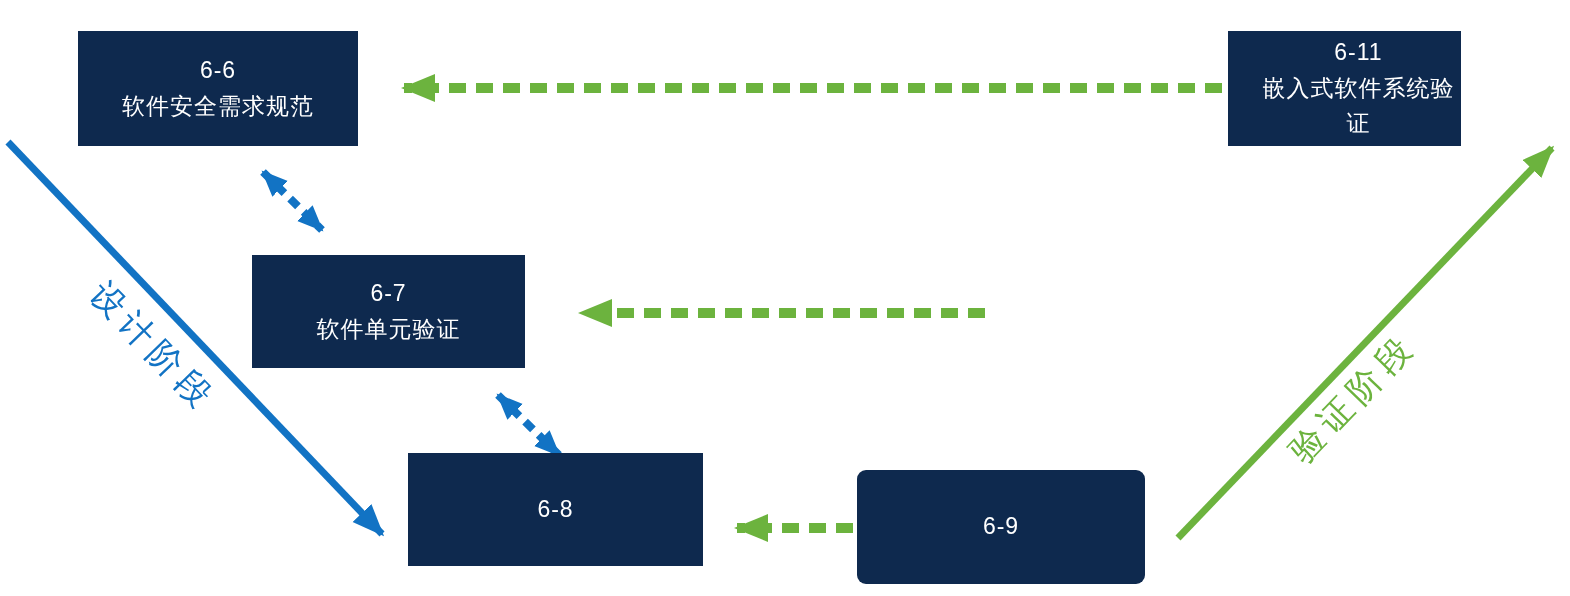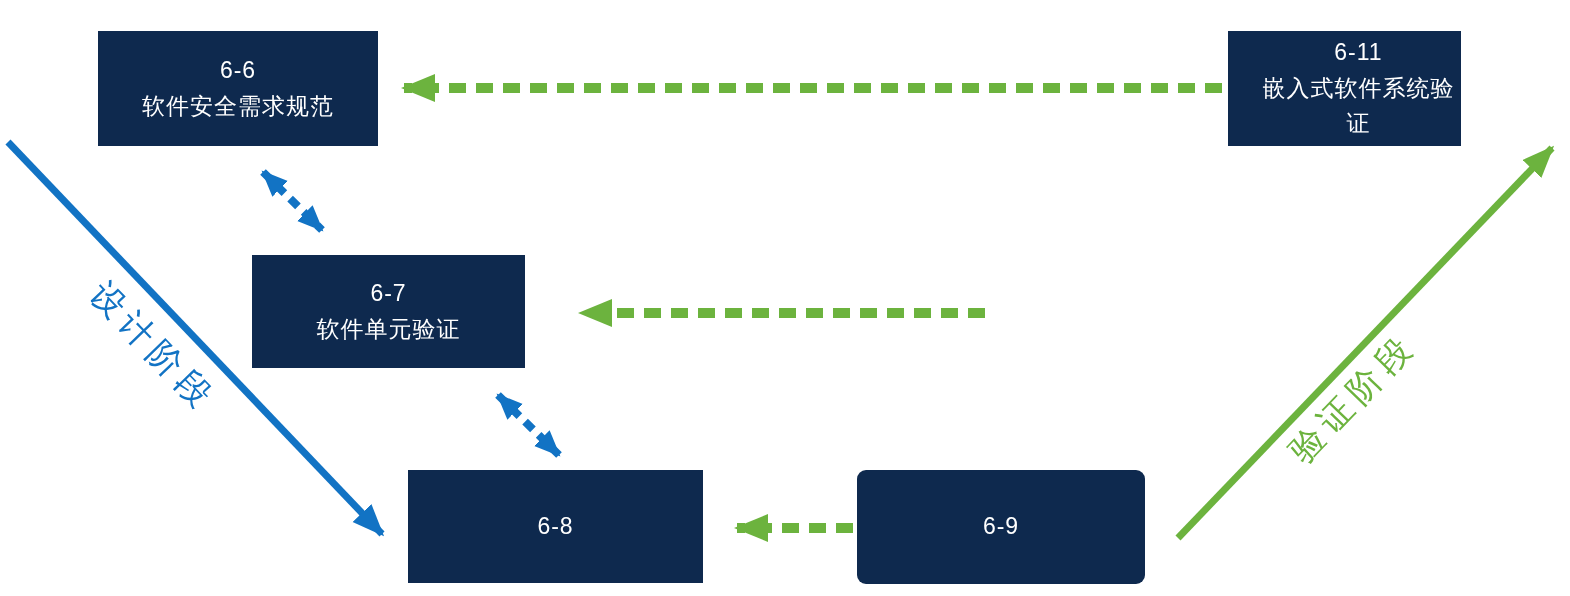--- a/index.html
+++ b/index.html
@@ -20,25 +20,25 @@
   .solid-green{stroke:var(--green);stroke-width:7;fill:none;}
   .dash-green{stroke:var(--green);stroke-width:10;stroke-dasharray:17 10;fill:none;}
   .dash-blue{stroke:var(--blue);stroke-width:8;stroke-dasharray:11 8;fill:none;}
   .fill-blue{fill:var(--blue);}
   .fill-green{fill:var(--green);}
   .node{
     position:absolute;background:var(--navy);color:var(--text-on-navy);
     display:flex;flex-direction:column;align-items:center;justify-content:center;
     text-align:center;font-size:23px;line-height:1.55;letter-spacing:1px;
   }
-  .node-6-6 {left:78px;  top:31px;  width:280px;height:115px;margin-left:20px;}
+  .node-6-6 {left:78px;  top:31px;  width:280px;height:115px;}
   .node-6-11{left:1228px;top:31px;  width:233px;height:115px;padding-left:28px;}
   .node-6-7 {left:252px; top:255px; width:273px;height:113px;}
   .node-6-10{left:1018px;top:255px; width:274px;height:113px;}
-  .node-6-8 {left:408px; top:470px; width:295px;height:113px;}
+  .node-6-8 {left:408px; top:453px; width:295px;height:113px;}
   .node-6-9 {left:857px; top:470px; width:288px;height:114px;border-radius:9px;}
   .phase-label{
     position:absolute;font-size:34px;letter-spacing:7px;white-space:nowrap;
   }
   .phase-label.design{
     color:var(--blue);left:153px;top:347px;
     transform:translate(-50%,-50%) rotate(46deg);
   }
   .phase-label.verification{
     color:var(--green);left:1353px;top:398px;

